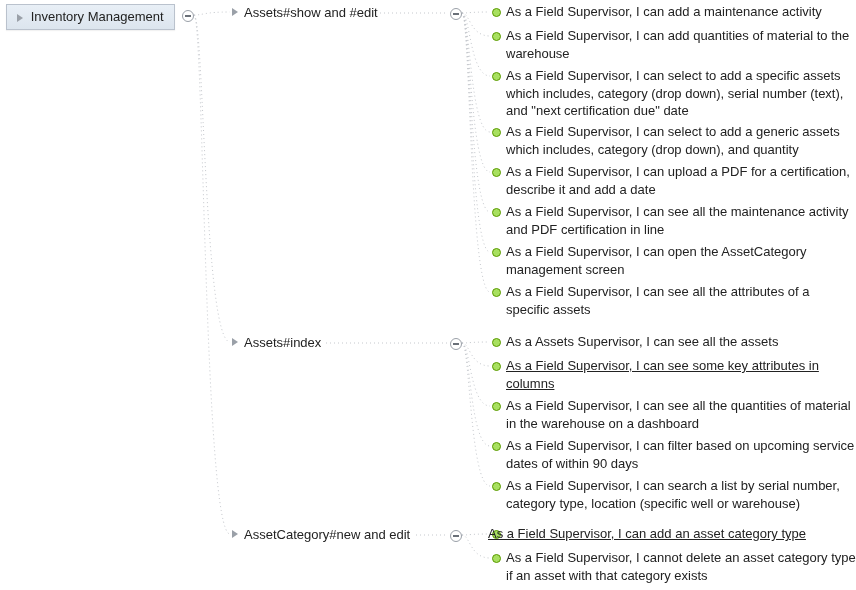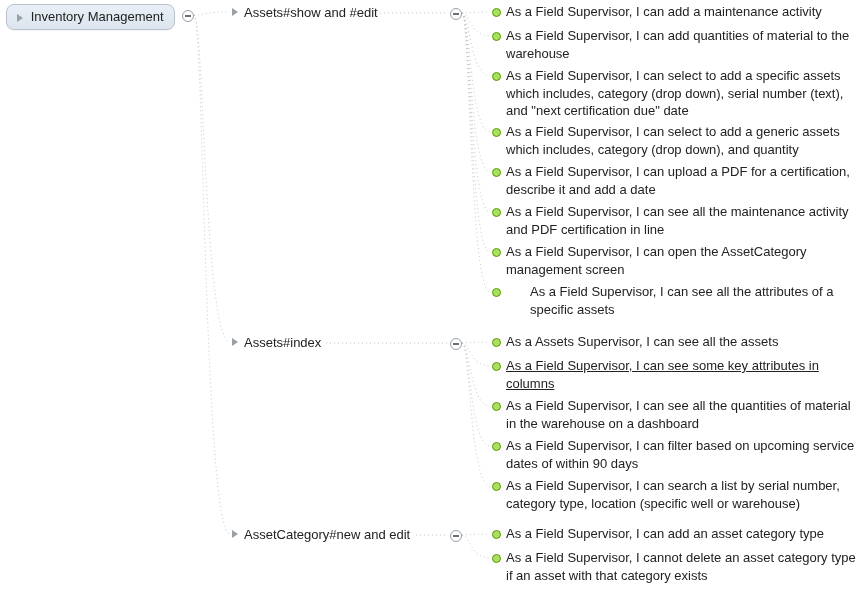--- a/index.html
+++ b/index.html
@@ -14,21 +14,21 @@
     overflow: hidden;
   }
   svg { position: absolute; top:0; left:0; }
   .node-label {
     position: absolute;
     line-height: 1.35;
   }
   .root {
     background: linear-gradient(#e8eff6, #dce5ee);
     border: 1px solid #bac2cd;
-    border-radius: 8px;
+    border-radius: 0;
     padding: 3px 10px;
     box-shadow: 0 1px 1px rgba(0,0,0,0.05);
     white-space: nowrap;
   }
   .leaf { max-width: 350px; }
   .toggle {
     position: absolute;
     width: 10px;
     height: 10px;
     border: 1px solid #9aa0a8;
@@ -126,21 +126,21 @@
 <div class="node-label leaf" style="left:506px; top:203px;">
   <span>As a Field Supervisor, I can see all the maintenance activity and PDF certification in line</span>
 </div>
 
 <div class="dot" style="left:492px; top:248px;"></div>
 <div class="node-label leaf" style="left:506px; top:243px;">
   <span>As a Field Supervisor, I can open the AssetCategory management screen</span>
 </div>
 
 <div class="dot" style="left:492px; top:288px;"></div>
-<div class="node-label leaf" style="left:530px; top:283px;">
+<div class="node-label leaf" style="left:506px; top:283px;">
   <span>As a Field Supervisor, I can see all the attributes of a specific assets</span>
 </div>
 
 <div class="arrow" style="left:232px; top:338px;"></div>
 <div class="node-label" style="left:244px; top:334px;">
   <span>Assets#index</span>
 </div>
 <div class="toggle minus" style="left:450px; top:338px;"></div>
 
 <div class="dot" style="left:492px; top:338px;"></div>
@@ -168,20 +168,20 @@
   <span>As a Field Supervisor, I can search a list by serial number, category type, location (specific well or warehouse)</span>
 </div>
 
 <div class="arrow" style="left:232px; top:530px;"></div>
 <div class="node-label" style="left:244px; top:526px;">
   <span>AssetCategory#new and edit</span>
 </div>
 <div class="toggle minus" style="left:450px; top:530px;"></div>
 
 <div class="dot" style="left:492px; top:530px;"></div>
-<div class="node-label leaf" style="left:506px; top:525px;">
+<div class="node-label leaf" style="left:488px; top:525px;text-decoration:underline;">
   <span>As a Field Supervisor, I can add an asset category type</span>
 </div>
 
 <div class="dot" style="left:492px; top:554px;"></div>
 <div class="node-label leaf" style="left:506px; top:549px;">
   <span>As a Field Supervisor, I cannot delete an asset category type if an asset with that category exists</span>
 </div>
 
 </body></html>

